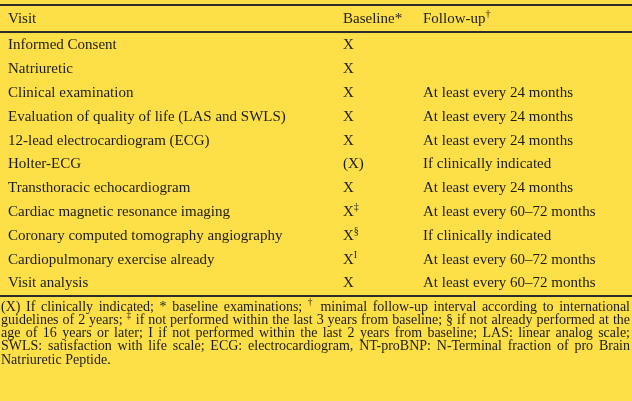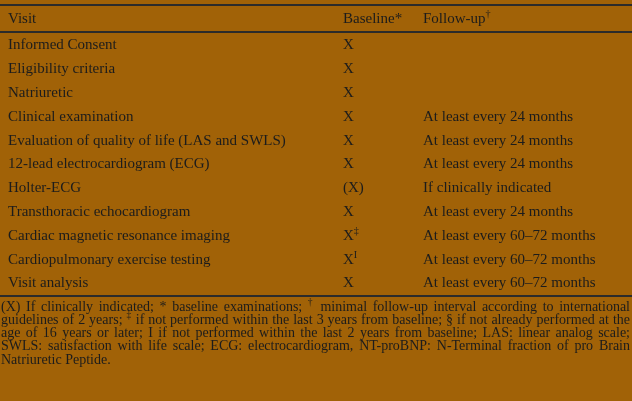--- a/index.html
+++ b/index.html
@@ -4,21 +4,21 @@
 <style>
   html, body {
     margin: 0;
     padding: 0;
     background: #ffffff;
   }
   .page {
     position: relative;
     width: 632px;
     height: 401px;
-    background: #a16207;
+    background: #fde047;
     color: #1c1c1c;
     font-family: "Liberation Serif", "DejaVu Serif", serif;
     overflow: hidden;
     box-sizing: border-box;
   }
   table.visit-table {
     width: 632px;
     border-collapse: collapse;
     table-layout: fixed;
     margin-top: 4px;
@@ -78,25 +78,20 @@
         <th class="h-followup"><span>Follow-up</span><sup>†</sup></th>
       </tr>
     </thead>
     <tbody>
   <tr>
     <td class="c-visit">Informed Consent</td>
     <td class="c-base"><span class="bx">X</span><sup class="bs"></sup></td>
     <td class="c-follow"></td>
   </tr>
 
-  <tr>
-    <td class="c-visit">Eligibility criteria</td>
-    <td class="c-base"><span class="bx">X</span><sup class="bs"></sup></td>
-    <td class="c-follow"></td>
-  </tr>
 
   <tr>
     <td class="c-visit">Natriuretic</td>
     <td class="c-base"><span class="bx">X</span><sup class="bs"></sup></td>
     <td class="c-follow"></td>
   </tr>
 
 
   <tr>
     <td class="c-visit">Clinical examination</td>
@@ -127,23 +122,28 @@
     <td class="c-base"><span class="bx">X</span><sup class="bs"></sup></td>
     <td class="c-follow">At least every 24 months</td>
   </tr>
 
   <tr>
     <td class="c-visit">Cardiac magnetic resonance imaging</td>
     <td class="c-base"><span class="bx">X</span><sup class="bs">‡</sup></td>
     <td class="c-follow">At least every 60–72 months</td>
   </tr>
 
+  <tr>
+    <td class="c-visit">Coronary computed tomography angiography</td>
+    <td class="c-base"><span class="bx">X</span><sup class="bs">§</sup></td>
+    <td class="c-follow">If clinically indicated</td>
+  </tr>
 
   <tr>
-    <td class="c-visit">Cardiopulmonary exercise testing</td>
+    <td class="c-visit">Cardiopulmonary exercise already</td>
     <td class="c-base"><span class="bx">X</span><sup class="bs">I</sup></td>
     <td class="c-follow">At least every 60–72 months</td>
   </tr>
 
   <tr>
     <td class="c-visit">Visit analysis</td>
     <td class="c-base"><span class="bx">X</span><sup class="bs"></sup></td>
     <td class="c-follow">At least every 60–72 months</td>
   </tr>
 </tbody>

